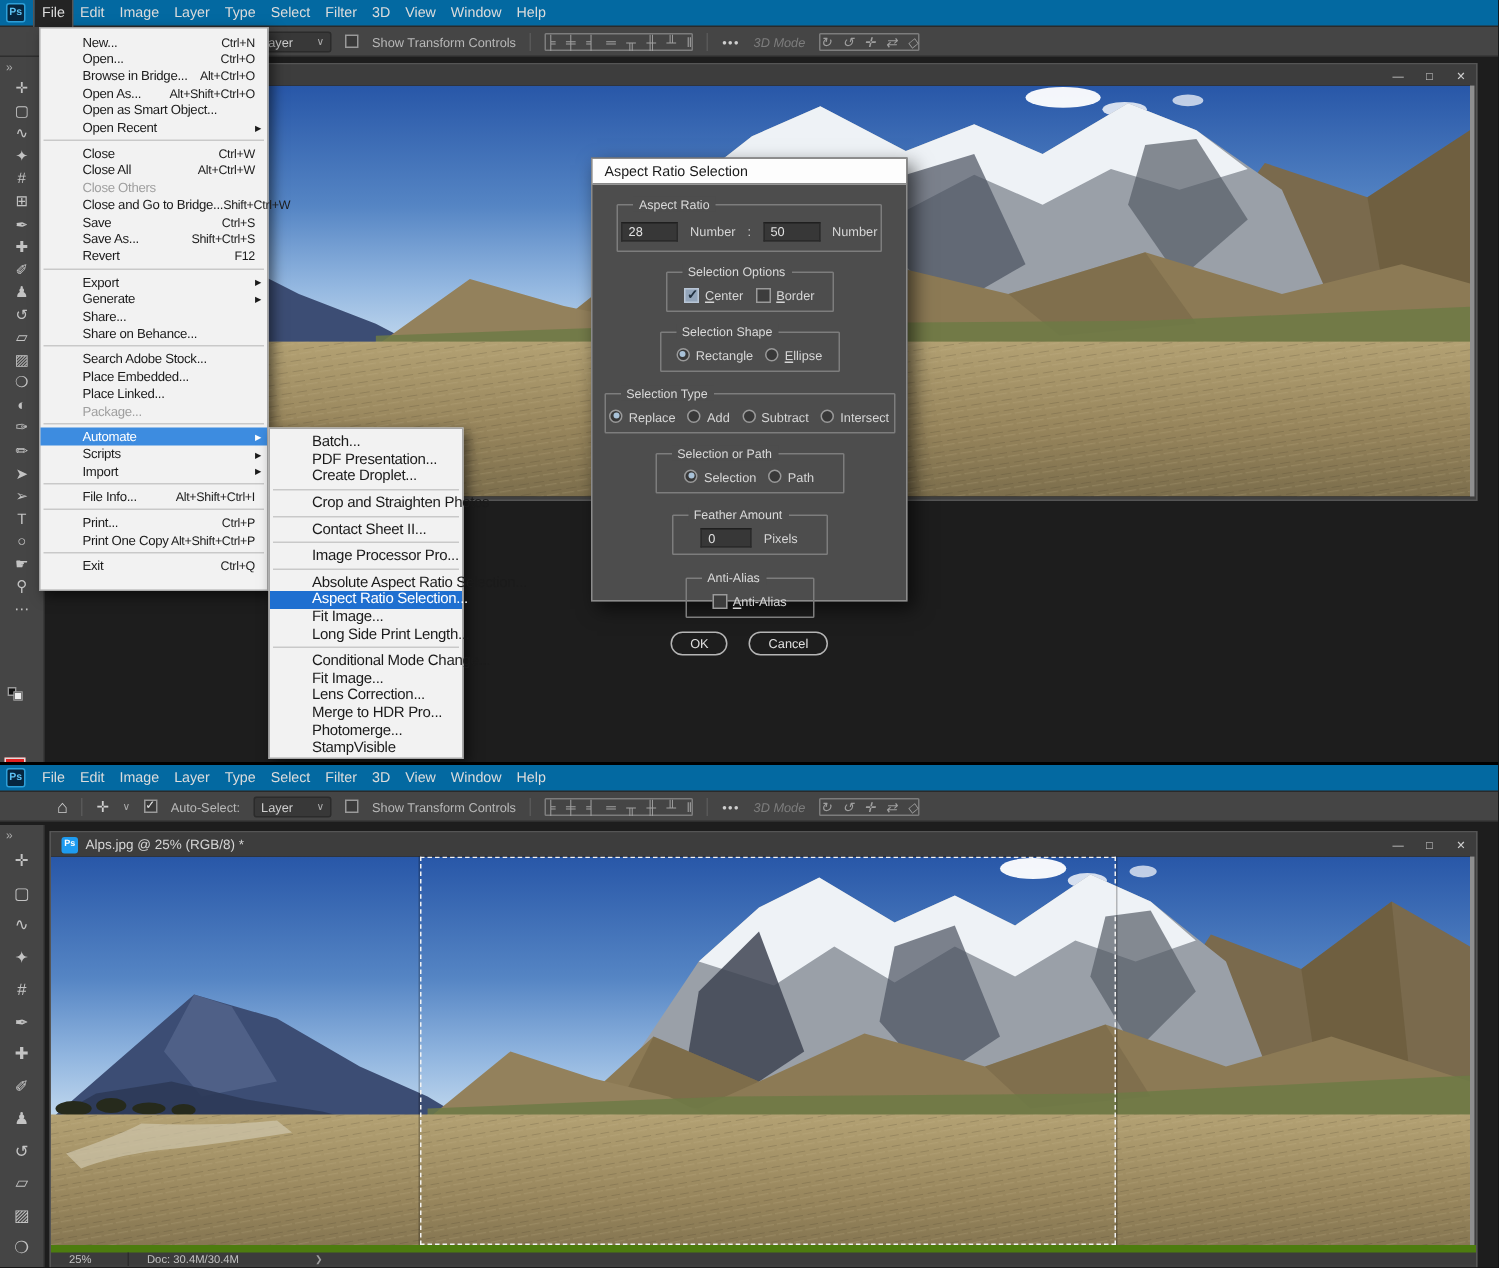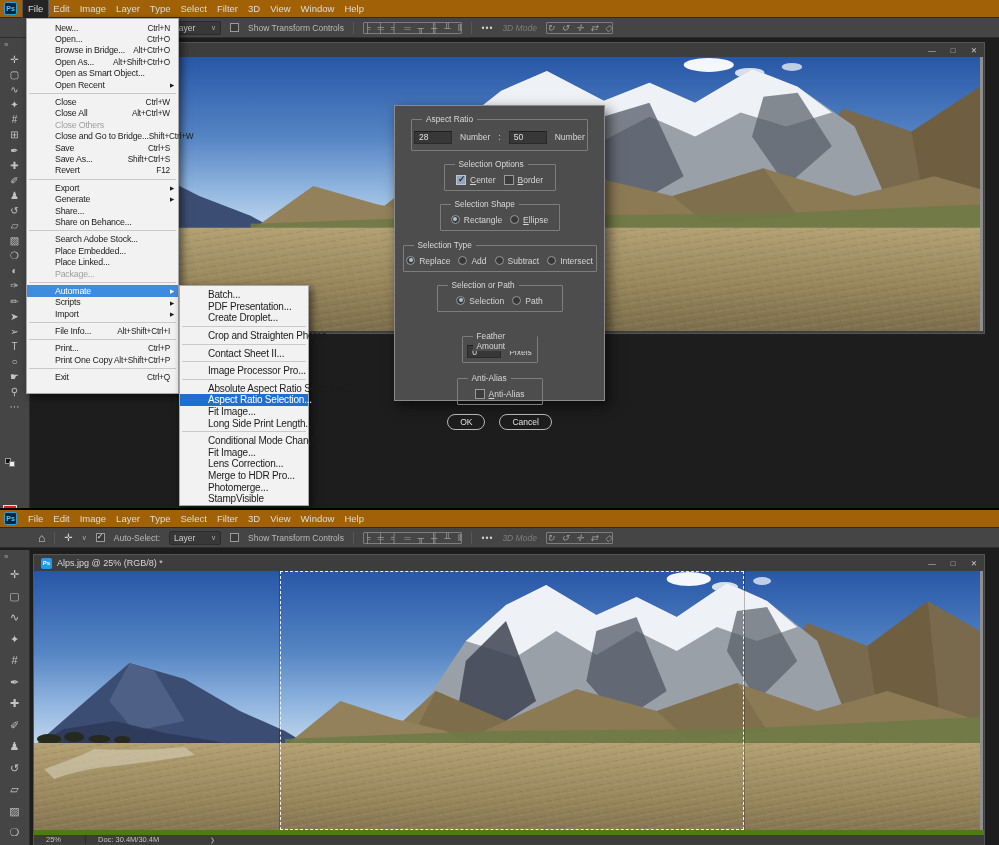--- a/index.html
+++ b/index.html
@@ -4,21 +4,21 @@
 <style>
   html,body{margin:0;padding:0;background:#111;}
   *{box-sizing:border-box;font-family:"Liberation Sans",sans-serif;}
   #screen{position:relative;width:999px;height:845px;overflow:hidden;background:#1d1d1d;}
 
   .app{position:absolute;left:0;width:999px;overflow:hidden;background:#1d1d1d;}
   #app1{top:0;height:508px;}
   #app2{top:508px;height:337px;border-top:2px solid #000;}
 
   
-  .menubar{position:absolute;left:0;right:0;height:18px;background:#a16207;border-bottom:1px solid #2a2a2a;display:flex;align-items:center;color:#dcdcdc;font-size:9.5px;}
+  .menubar{position:absolute;left:0;right:0;height:18px;background:#0369a1;border-bottom:1px solid #2a2a2a;display:flex;align-items:center;color:#dcdcdc;font-size:9.5px;}
   #app1 .menubar{top:0;} #app2 .menubar{top:0;}
   .pslogo{width:13px;height:13px;margin:0 6px 0 4px;background:#06263f;border:1px solid #2d9fd8;border-radius:2px;color:#5cc1f2;font-size:7px;font-weight:bold;display:flex;align-items:center;justify-content:center;}
   .mbi{padding:0 5px;height:18px;line-height:18px;cursor:default;}
   .mbi.active{background:#242424;outline:1px solid #555;}
 
   
   .obar{position:absolute;left:0;right:0;top:18px;height:20px;background:#454545;border-bottom:1px solid #2e2e2e;display:flex;align-items:center;gap:9px;padding-left:38px;color:#b9b9b9;font-size:8.5px;white-space:nowrap;}
   .obar .homeico{font-size:12px;color:#cfcfcf;}
   .vsep{width:1px;height:12px;background:#585858;}
   .toolico{font-size:10px;color:#d0d0d0;}
@@ -92,21 +92,21 @@
   .opt{display:flex;align-items:flex-start;gap:4px;}
   .btnrow{display:flex;justify-content:center;gap:14px;margin-top:9px;}
   .pbtn{border:1px solid #b5b5b5;border-radius:9px;background:transparent;color:#e0e0e0;font-size:8.5px;height:16px;padding:0 12px;display:flex;align-items:center;}
 
   
   .g-ar{margin:13px auto 0;width:177px;height:32px;}
   .g-so{margin:13px auto 0;width:112px;height:27px;}
   .g-ss{margin:13px auto 0;width:120px;height:27px;}
   .g-st{margin:14px auto 0;width:194px;height:27px;}
   .g-sp{margin:13px auto 0;width:126px;height:27px;}
-  .g-fa{margin:24px auto 0;width:76px;height:27px;}
+  .g-fa{margin:14px auto 0;width:104px;height:27px;}
   .g-aa{margin:15px auto 0;width:86px;height:27px;}
 </style>
 </head>
 <body>
 
 <svg width="0" height="0" style="position:absolute">
   <defs>
     <linearGradient id="skyg" x1="0" y1="0" x2="0" y2="1">
       <stop offset="0" stop-color="#2857a8"></stop>
         <stop offset="0.45" stop-color="#5585c4"></stop>
@@ -443,20 +443,21 @@
         </div>
         <div class="mi">
           <span>Photomerge...</span>
         </div>
         <div class="mi">
           <span>StampVisible</span>
         </div>
       </div>
 
     <div id="dialog">
+      <div class="dtitle">Aspect Ratio Selection</div>
 
       <div class="grp g-ar">
         <span class="leg">Aspect Ratio</span>
         <div class="grow">
           <span class="tin">28</span>
           <span class="lab">Number</span>
           <span class="lab">:</span>
           <span class="tin">50</span>
           <span class="lab">Number</span>
         </div>

